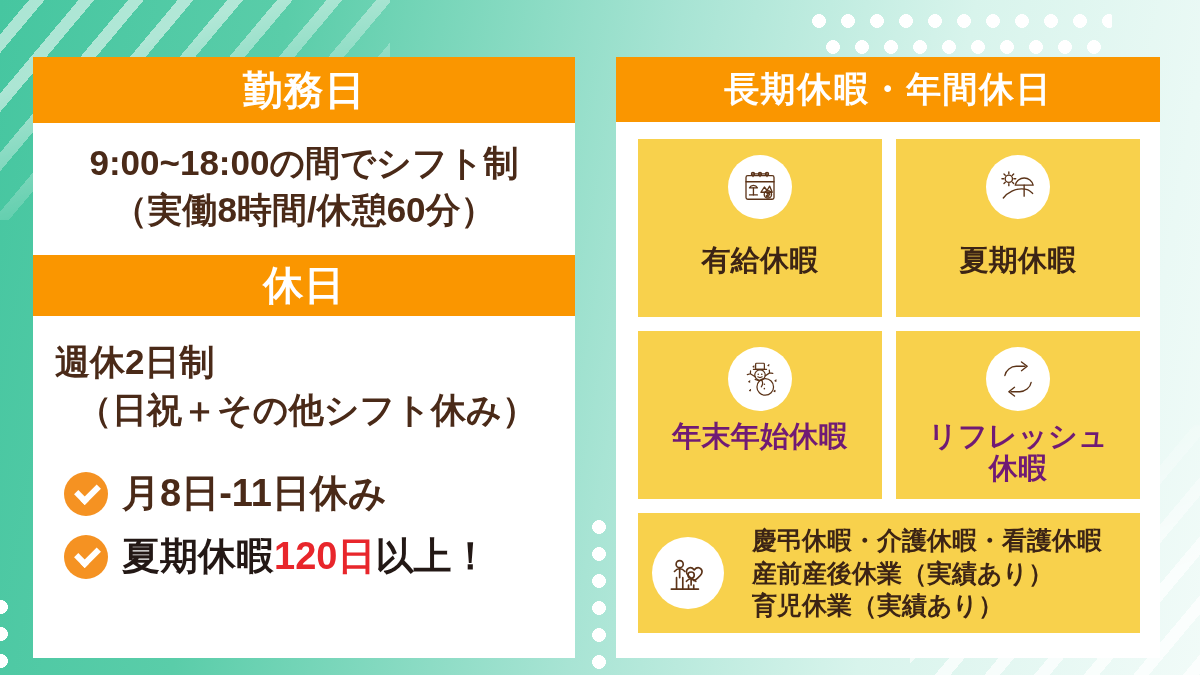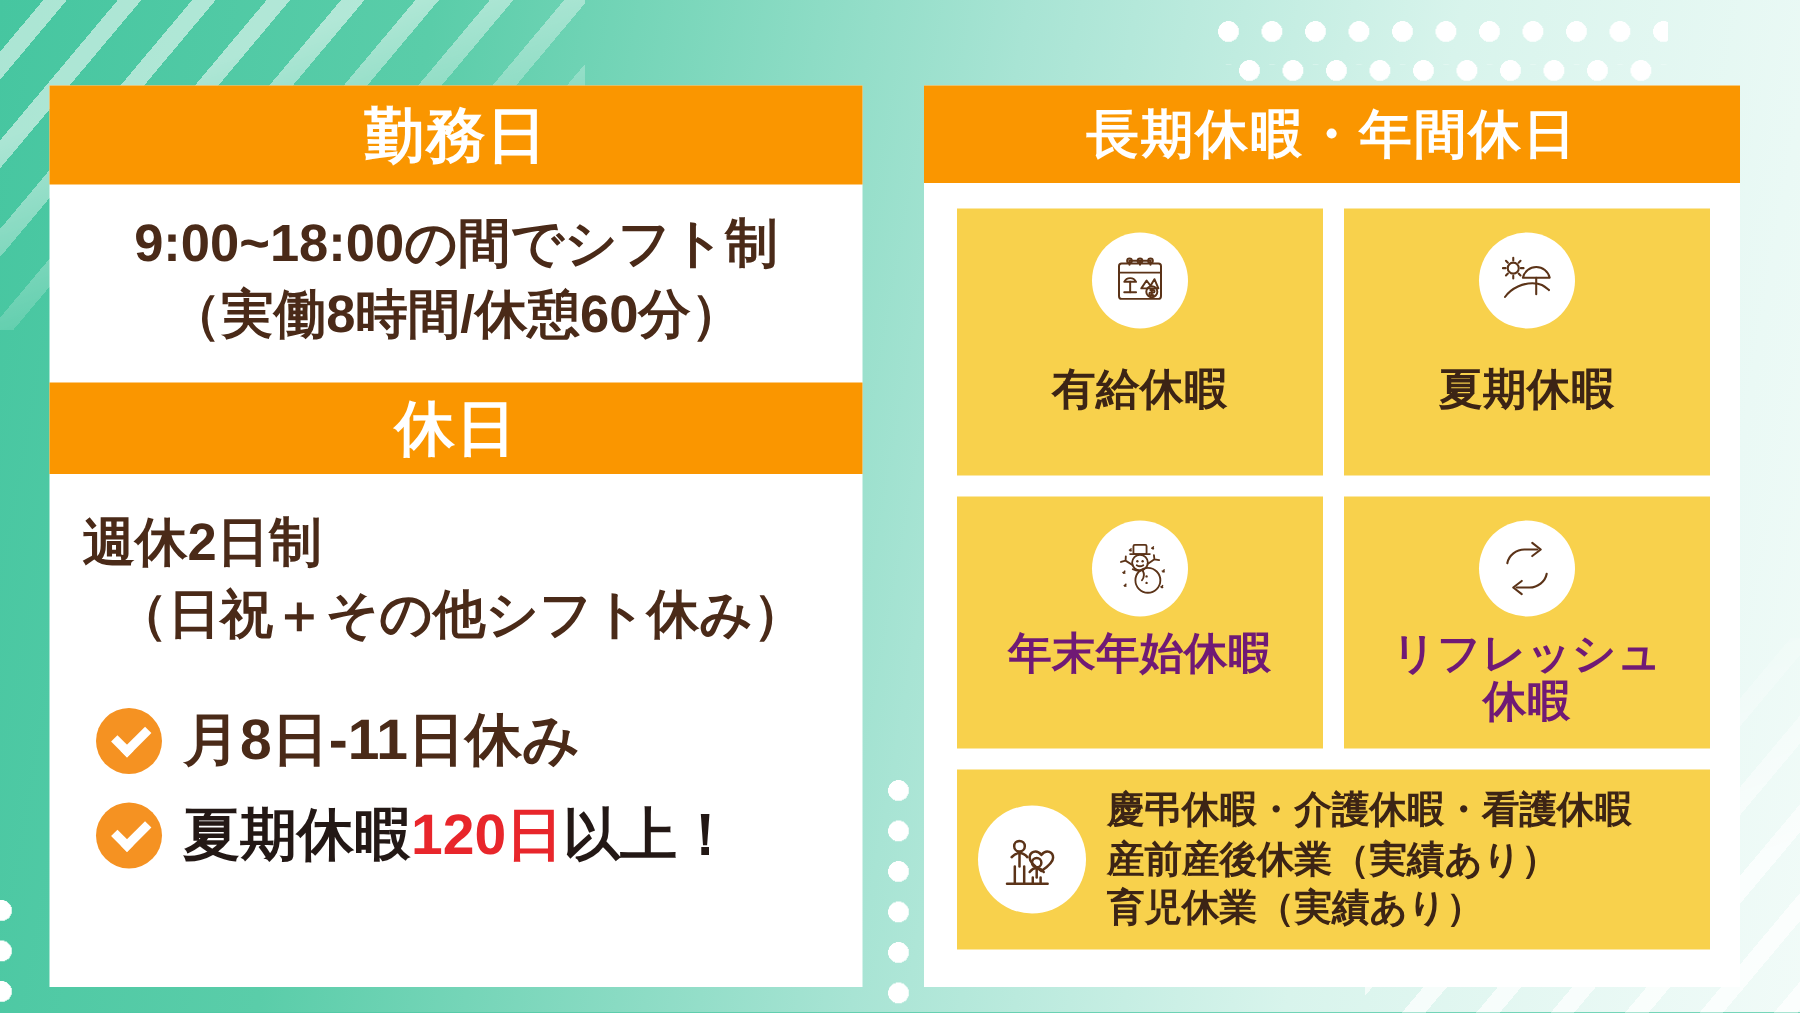--- a/index.html
+++ b/index.html
@@ -110,21 +110,21 @@
     width:64px;height:64px;border-radius:50%;background:#fff;
     display:flex;align-items:center;justify-content:center;flex:none;
   }
   .ico-circle svg{display:block;}
 
   #card-wide{
     background:#F8D14C;height:120px;margin-top:14px;
     display:flex;align-items:center;padding-left:14px;box-sizing:border-box;gap:14px;
   }
   #card-wide .ico-circle{width:72px;height:72px;}
-  #wide-lines{font-size:25px;font-weight:700;color:#3C2415;line-height:1.30;}
+  #wide-lines{font-size:25px;font-weight:700;color:#3C2415;line-height:1.30;margin-left:14px;}
   #wide-lines div{white-space:nowrap;}
 </style>
 </head>
 <body>
 
 <div id="stage">
 
   <div class="bg-base"></div>
   <div class="stripes-tl"></div>
   <div class="stripes-br"></div>

